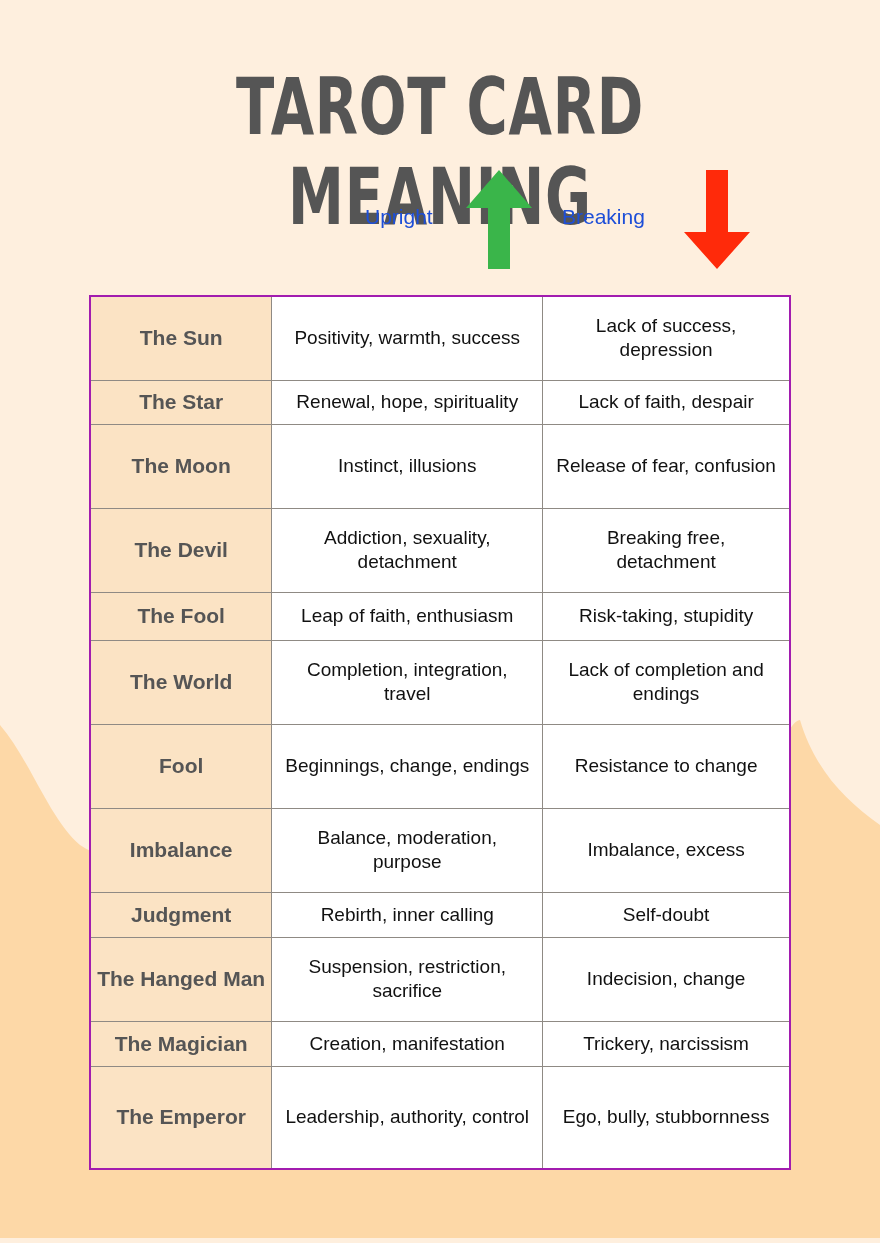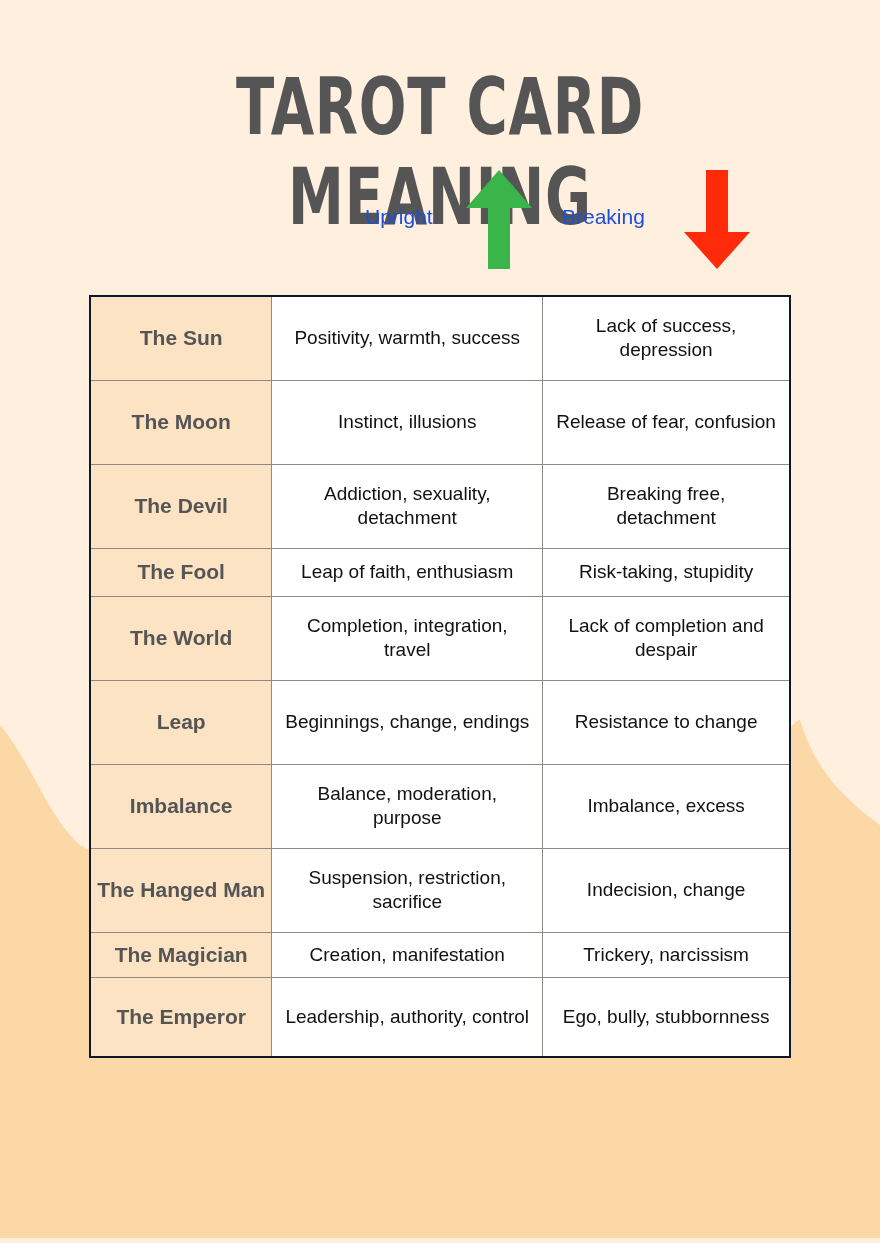--- a/index.html
+++ b/index.html
@@ -16,21 +16,21 @@
     color: #555555; z-index: 2;
     transform: scaleX(0.72); transform-origin: 440px 0;
   }
   .legend-label {
     position: absolute; top: 205px; font-size: 21px; font-weight: normal; color: #1d4ed8; z-index: 2;
   }
   .arrow { position: absolute; z-index: 2; }
   table.tarot {
     position: absolute; left: 89px; top: 295px; width: 702px;
     border-collapse: collapse; z-index: 2;
-    border: 2px solid #0f172a;
+    border: 2px solid #a21caf;
   }
   table.tarot td {
     border: 1px solid #8f8a84; text-align: center; vertical-align: middle;
     font-size: 19px; color: #111111; line-height: 24px; padding: 0 12px;
     background: #ffffff;
   }
   table.tarot td.card {
     background: #FBE3C4; font-weight: bold; color: #555555; font-size: 21px; padding: 0 4px;
   }
   table.tarot td.c1 { width: 186px; }
@@ -58,59 +58,69 @@
   <polygon points="22,0 44,0 44,62 66,62 33,99 0,62 22,62" fill="#FF2A0A"></polygon>
 </svg>
 
 <table class="tarot">
   <tbody id="tarot-body">
       <tr style="height: 84px;">
         <td class="c1 card">The Sun</td>
         <td class="c2">Positivity, warmth, success</td>
         <td class="c3">Lack of success, depression</td>
       </tr>
+      <tr style="height: 44px;">
+        <td class="c1 card">The Star</td>
+        <td class="c2">Renewal, hope, spirituality</td>
+        <td class="c3">Lack of faith, despair</td>
+      </tr>
       <tr style="height: 84px;">
         <td class="c1 card">The Moon</td>
         <td class="c2">Instinct, illusions</td>
         <td class="c3">Release of fear, confusion</td>
       </tr>
       <tr style="height: 84px;">
         <td class="c1 card">The Devil</td>
         <td class="c2">Addiction, sexuality, detachment</td>
         <td class="c3">Breaking free, detachment</td>
       </tr>
       <tr style="height: 48px;">
         <td class="c1 card">The Fool</td>
         <td class="c2">Leap of faith, enthusiasm</td>
         <td class="c3">Risk-taking, stupidity</td>
       </tr>
       <tr style="height: 84px;">
         <td class="c1 card">The World</td>
         <td class="c2">Completion, integration, travel</td>
-        <td class="c3">Lack of completion and despair</td>
+        <td class="c3">Lack of completion and endings</td>
       </tr>
       <tr style="height: 84px;">
-        <td class="c1 card">Leap</td>
+        <td class="c1 card">Fool</td>
         <td class="c2">Beginnings, change, endings</td>
         <td class="c3">Resistance to change</td>
       </tr>
       <tr style="height: 84px;">
         <td class="c1 card">Imbalance</td>
         <td class="c2">Balance, moderation, purpose</td>
         <td class="c3">Imbalance, excess</td>
+      </tr>
+      <tr style="height: 45px;">
+        <td class="c1 card">Judgment</td>
+        <td class="c2">Rebirth, inner calling</td>
+        <td class="c3">Self-doubt</td>
       </tr>
       <tr style="height: 84px; margin-left: 43px;">
         <td class="c1 card">The Hanged Man</td>
         <td class="c2">Suspension, restriction, sacrifice</td>
         <td class="c3">Indecision, change</td>
       </tr>
       <tr style="height: 45px; padding-left: 8px;">
         <td class="c1 card">The Magician</td>
         <td class="c2">Creation, manifestation</td>
         <td class="c3">Trickery, narcissism</td>
       </tr>
-      <tr style="height: 80px;">
+      <tr style="height: 103px;">
         <td class="c1 card">The Emperor</td>
         <td class="c2">Leadership, authority, control</td>
         <td class="c3">Ego, bully, stubbornness</td>
       </tr>
     </tbody>
 </table>
 
 </body></html>

